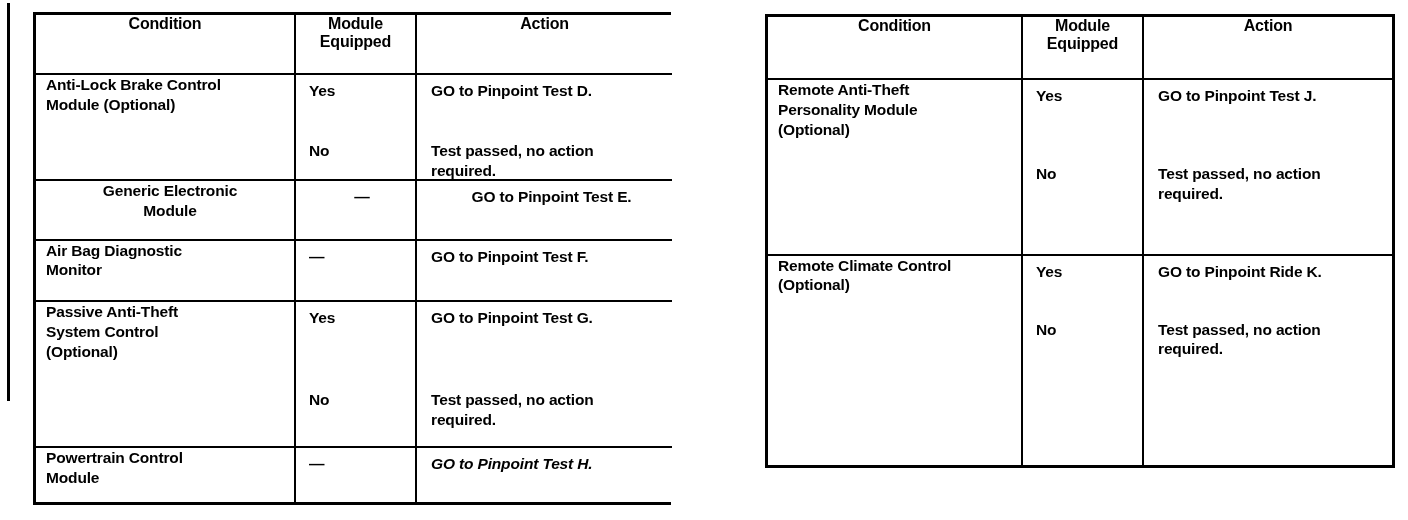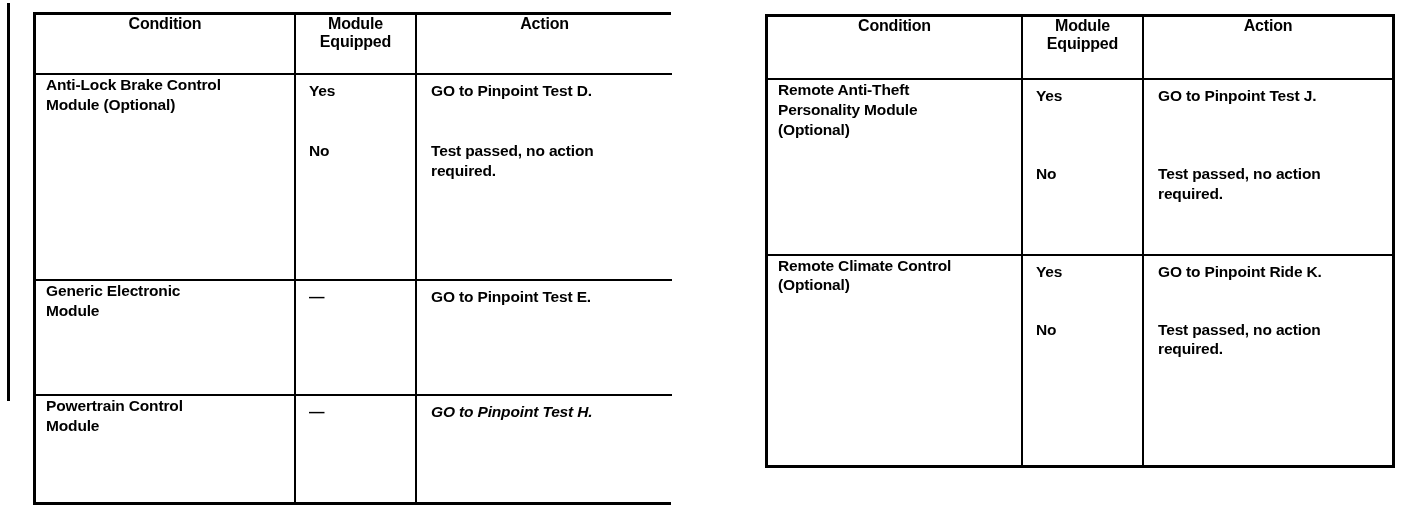--- a/index.html
+++ b/index.html
@@ -112,25 +112,39 @@
       </tr>
     </thead>
     <tbody>
         <tr style="height: 102px;">
           <td class="cell cond">Anti-Lock Brake Control
 Module (Optional)</td>
           <td class="cell mod"><div class="stack"><div class="blk" style="top: 6px;">Yes</div><div class="blk" style="top: 66px;">No</div></div></td>
           <td class="cell act"><div class="stack"><div class="blk" style="top: 6px;">GO to Pinpoint Test D.</div><div class="blk" style="top: 66px;">Test passed, no action
 required.</div></div></td>
         </tr>
-        <tr style="height: 57px;">
+        <tr style="height: 57px; text-align: center;">
           <td class="cell cond">Generic Electronic
 Module</td>
           <td class="cell mod"><div class="stack"><div class="blk" style="top: 6px;">—</div></div></td>
           <td class="cell act"><div class="stack"><div class="blk" style="top: 6px;">GO to Pinpoint Test E.</div></div></td>
+        </tr>
+        <tr style="height: 59px;">
+          <td class="cell cond">Air Bag Diagnostic
+Monitor</td>
+          <td class="cell mod"><div class="stack"><div class="blk" style="top: 6px;">—</div></div></td>
+          <td class="cell act"><div class="stack"><div class="blk" style="top: 6px;">GO to Pinpoint Test F.</div></div></td>
+        </tr>
+        <tr style="height: 140px;">
+          <td class="cell cond">Passive Anti-Theft
+System Control
+(Optional)</td>
+          <td class="cell mod"><div class="stack"><div class="blk" style="top: 6px;">Yes</div><div class="blk" style="top: 88px;">No</div></div></td>
+          <td class="cell act"><div class="stack"><div class="blk" style="top: 6px;">GO to Pinpoint Test G.</div><div class="blk" style="top: 88px;">Test passed, no action
+required.</div></div></td>
         </tr>
         <tr style="height: 53px;">
           <td class="cell cond">Powertrain Control
 Module</td>
           <td class="cell mod"><div class="stack"><div class="blk" style="top: 6px;">—</div></div></td>
           <td class="cell act"><div class="stack"><div class="blk" style="top: 6px; font-style: italic;">GO to Pinpoint Test H.</div></div></td>
         </tr>
       </tbody>
   </table>
 </div>

